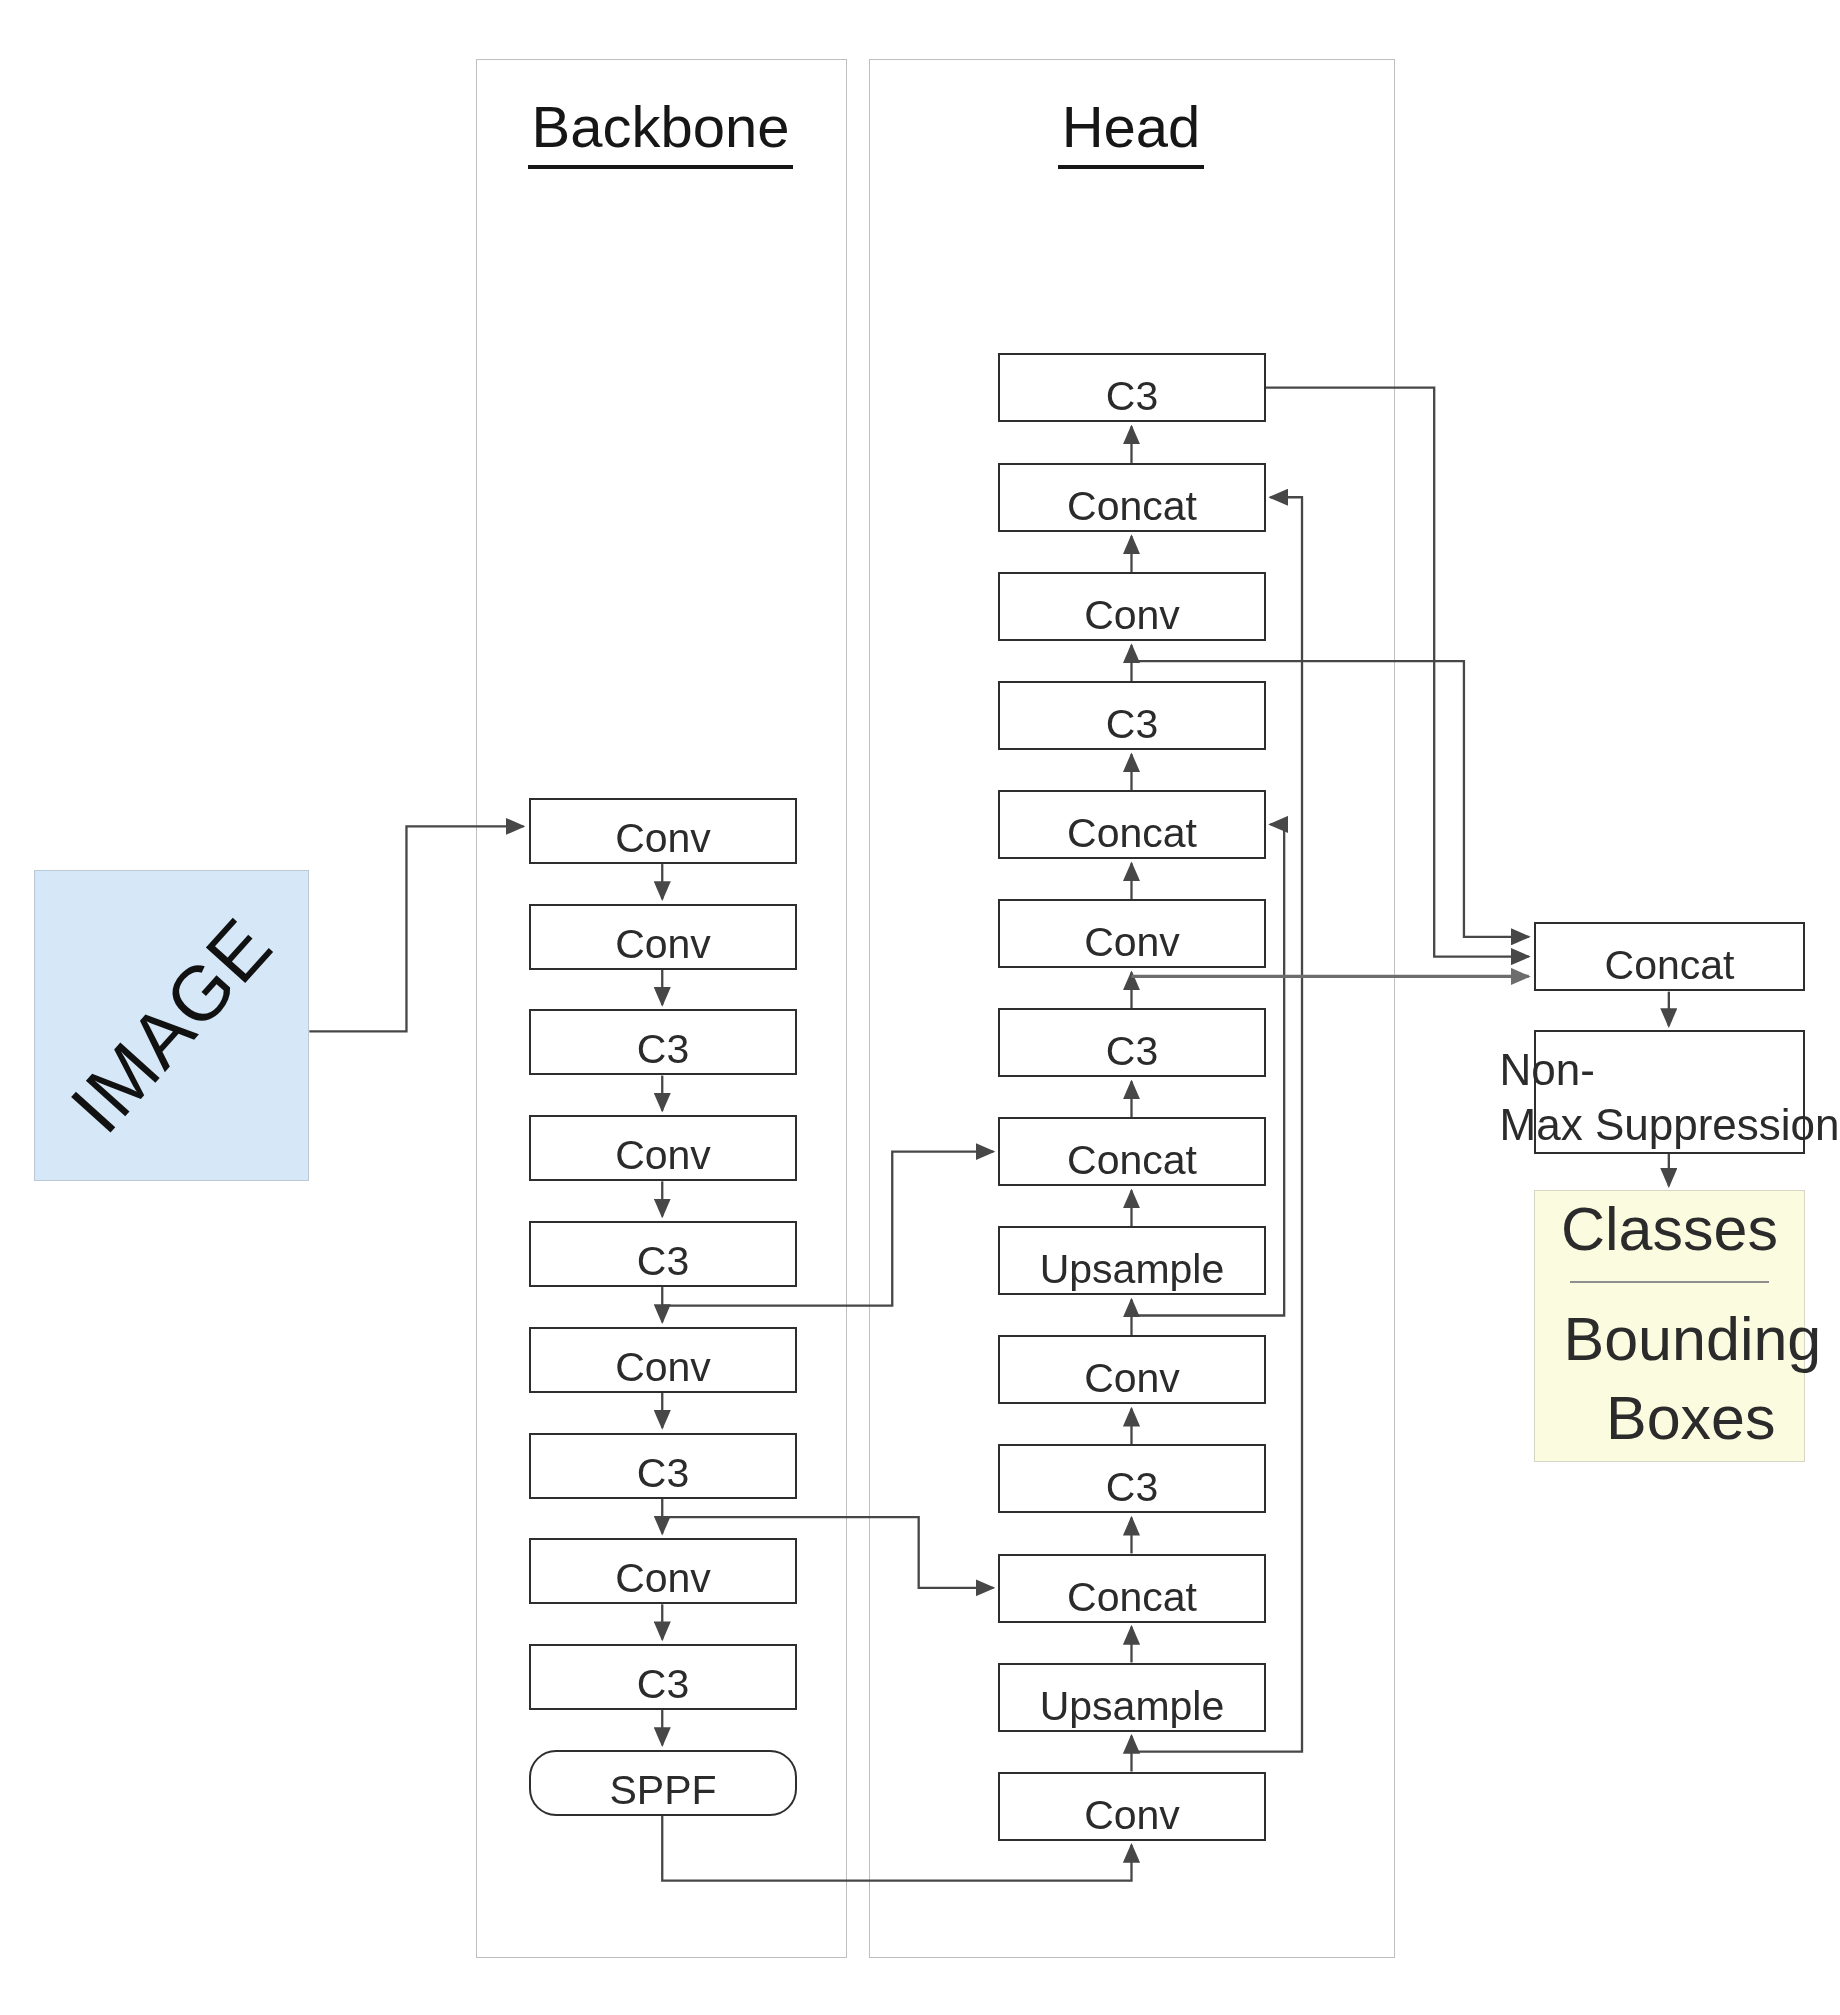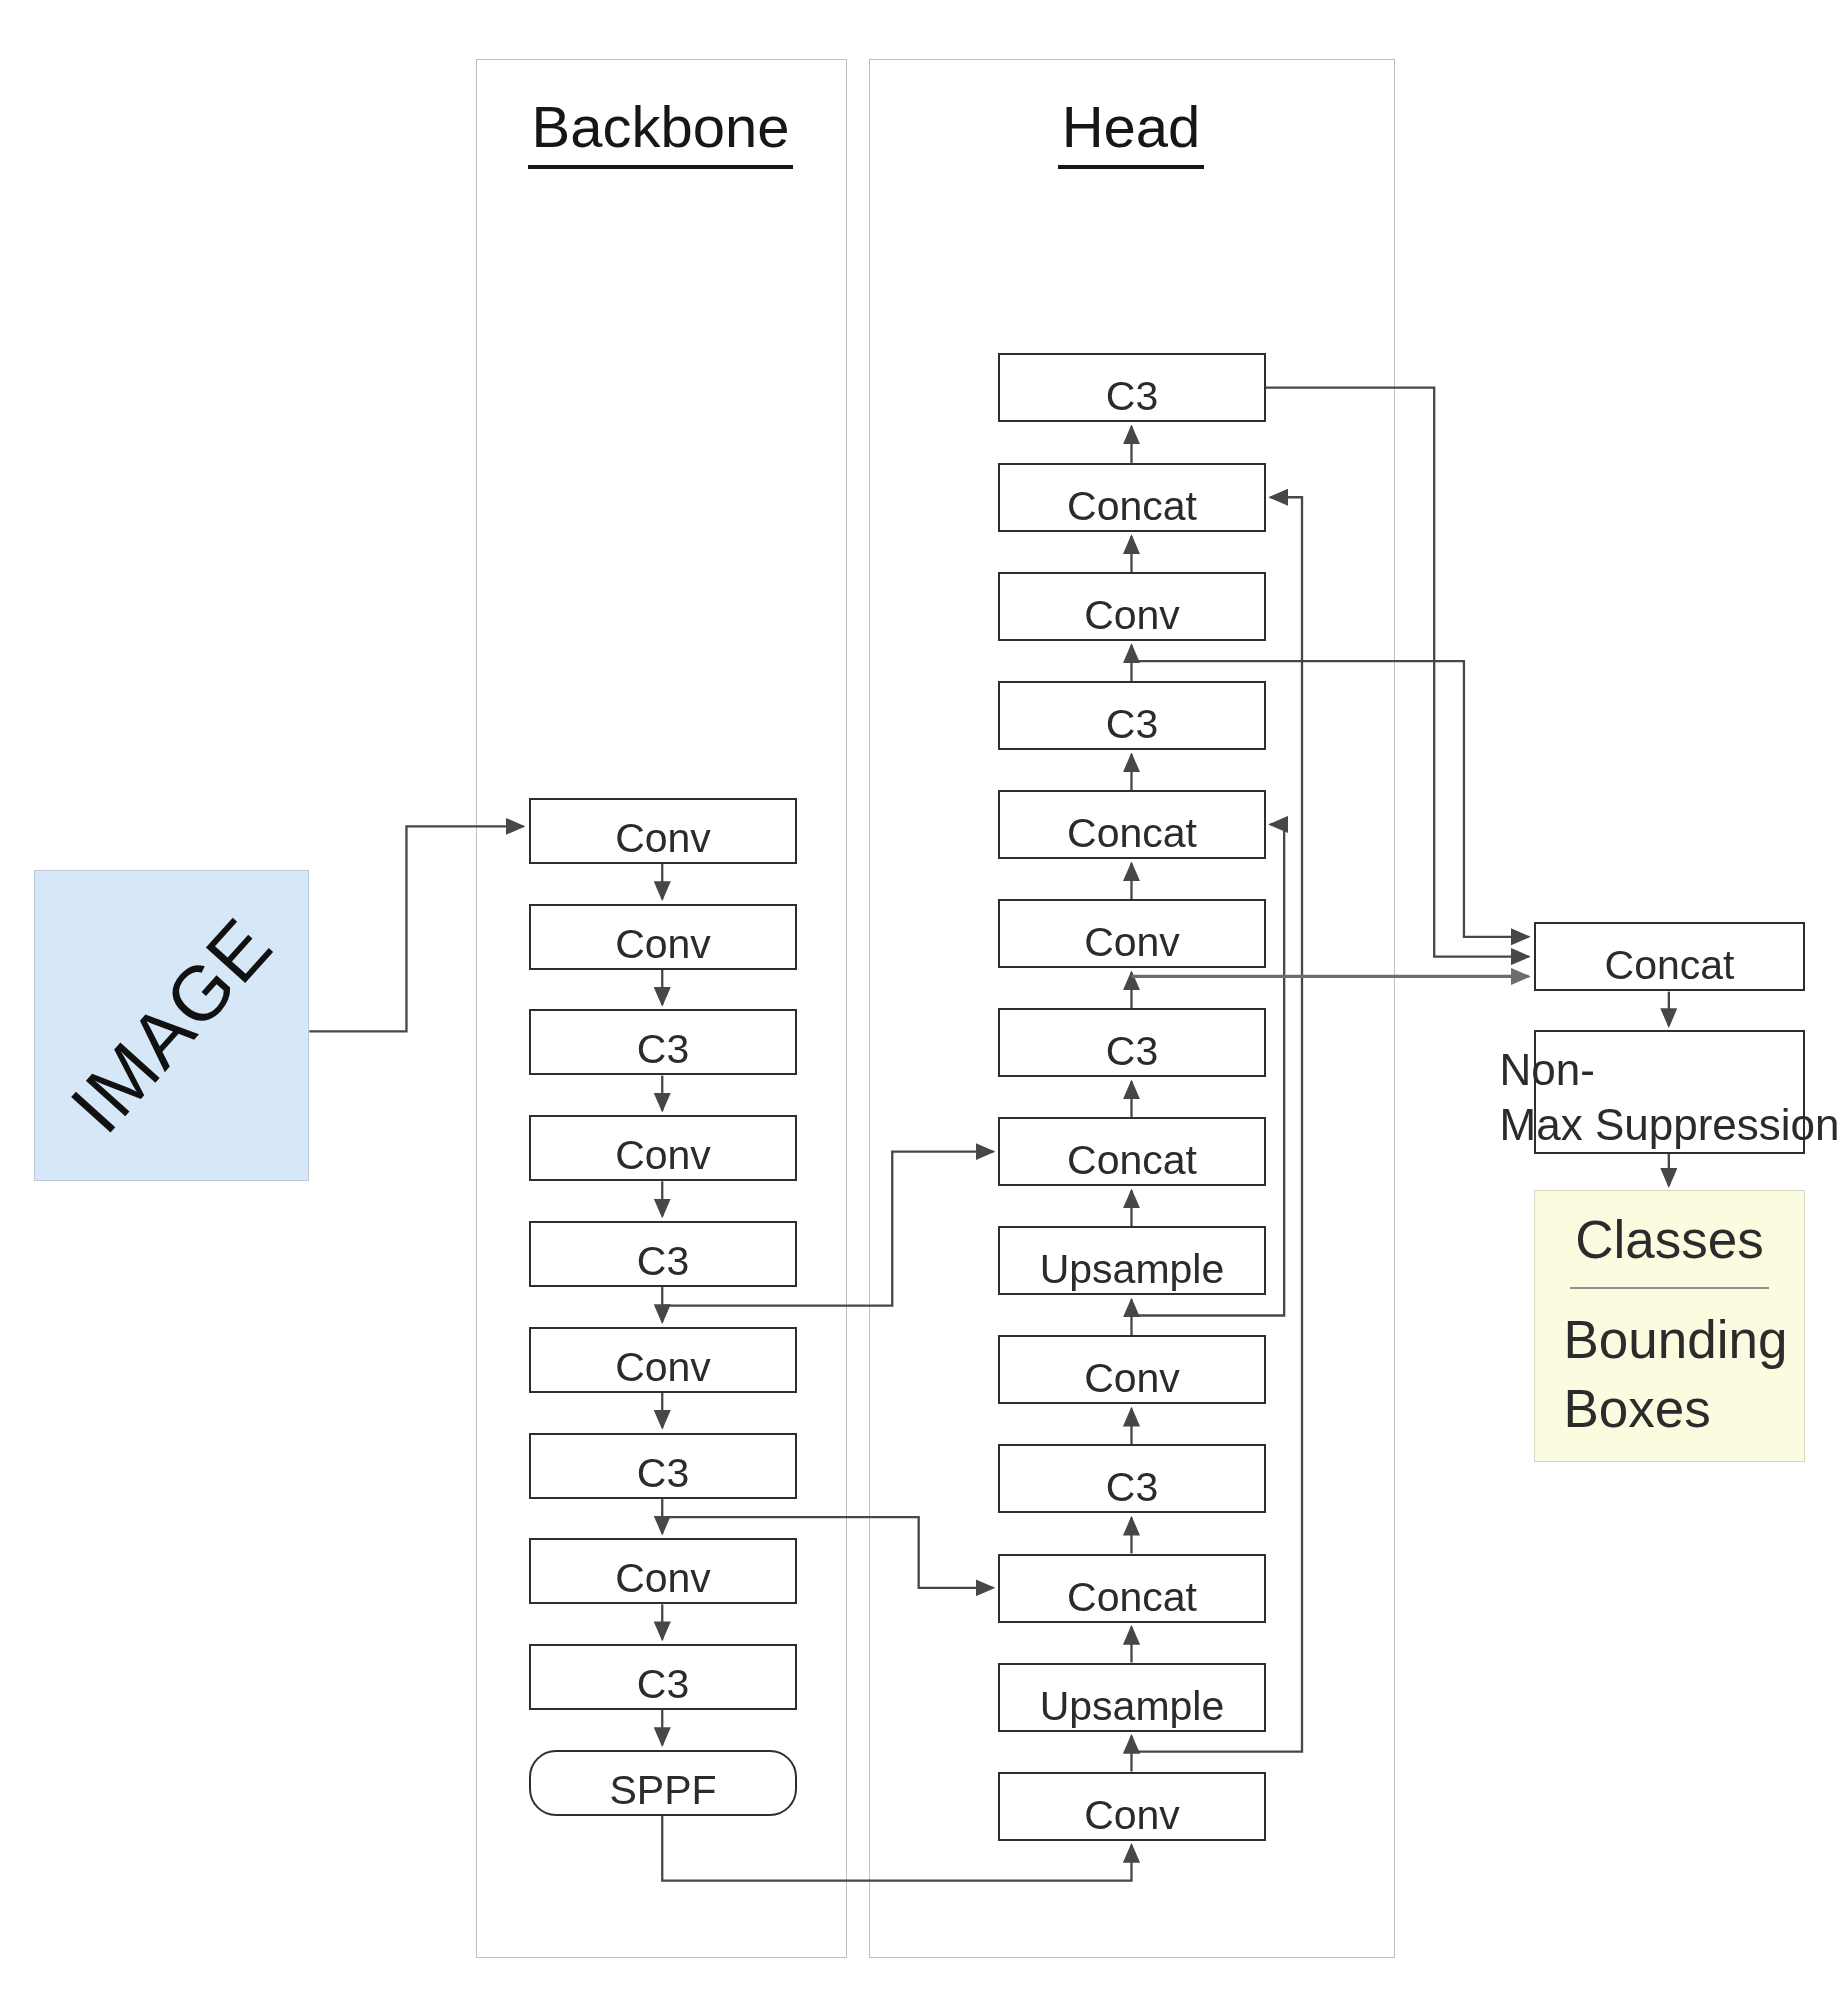--- a/index.html
+++ b/index.html
@@ -28,24 +28,24 @@
   }
   .node-input{
     position:absolute;z-index:2;background:var(--input-fill);border:1.3px solid var(--input-border);
     display:flex;align-items:center;justify-content:center;box-sizing:border-box;
   }
   .node-input .rot{transform:rotate(-48deg);font-size:77px;letter-spacing:1.3px;color:#111;white-space:nowrap;}
   .node-nms{flex-direction:row;line-height:1.25;font-size:44px;}
   .node-result{
     position:absolute;z-index:2;background:var(--result-fill);border:1.3px solid var(--result-border);
     display:flex;flex-direction:column;align-items:center;justify-content:center;
-    box-sizing:border-box;font-size:53px;color:#2b2b2b;gap:17px;
+    box-sizing:border-box;font-size:61px;color:#2b2b2b;gap:17px;
   }
   .result-divider{width:74%;border-top:2.6px solid #8f8f8f;height:0;}
-  .result-boxes{width:212px;text-align:left;line-height:1.3;}
+  .result-boxes{width:212px;text-align:right;line-height:1.3;}
 </style>
 </head>
 <body>
 
 <div class="canvas">
 
   <div class="panel" style="left:476px;top:59px;width:369px;height:1897px;"></div>
   <div class="panel" style="left:869px;top:59px;width:524px;height:1897px;"></div>
 
   <div class="panel-title" style="left:476px;top:93px;width:369px;">

